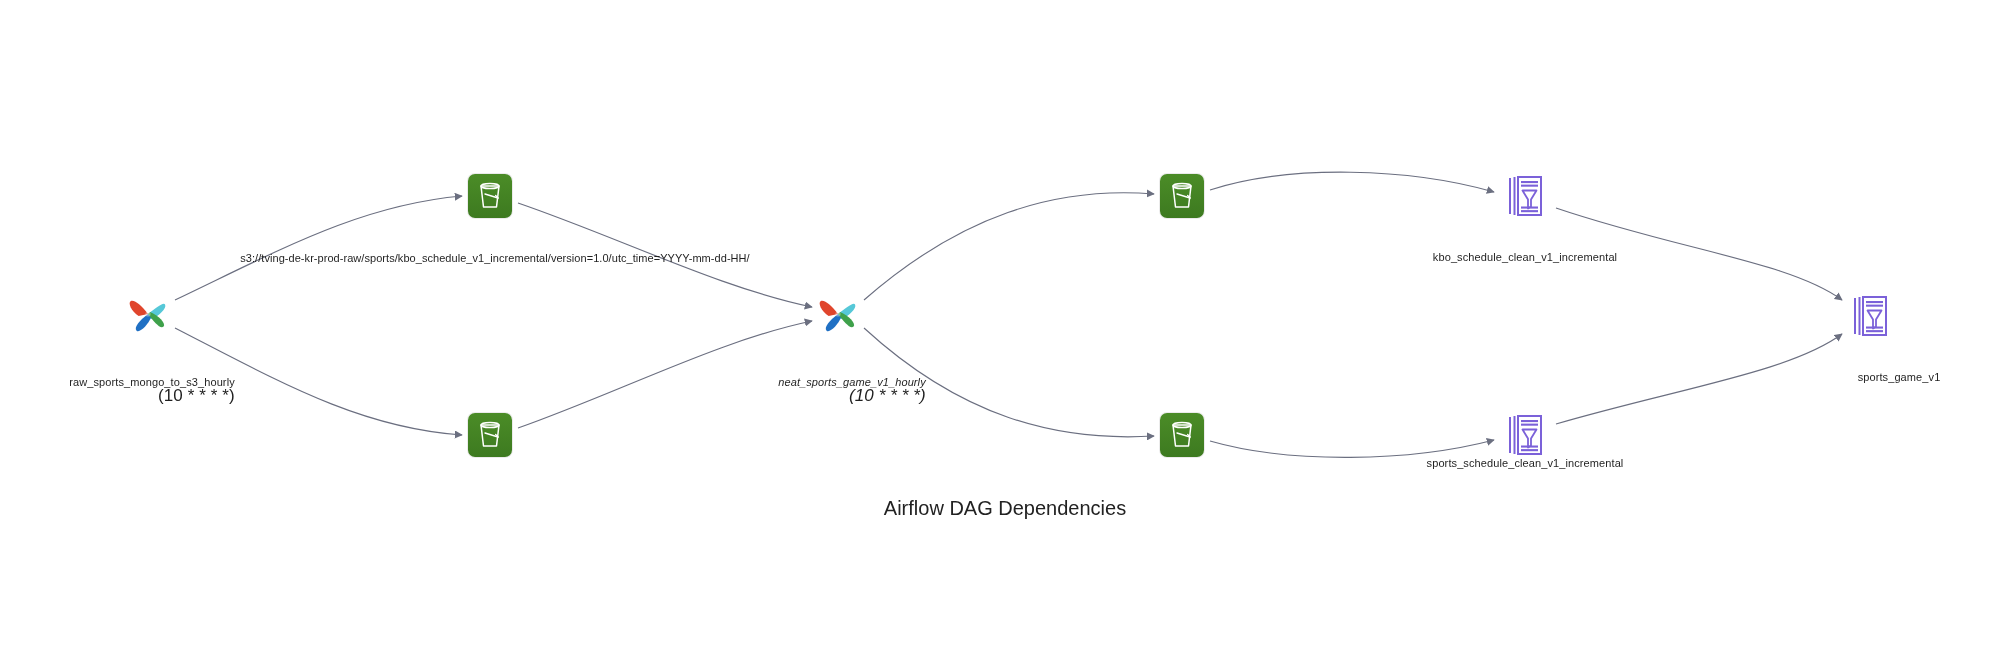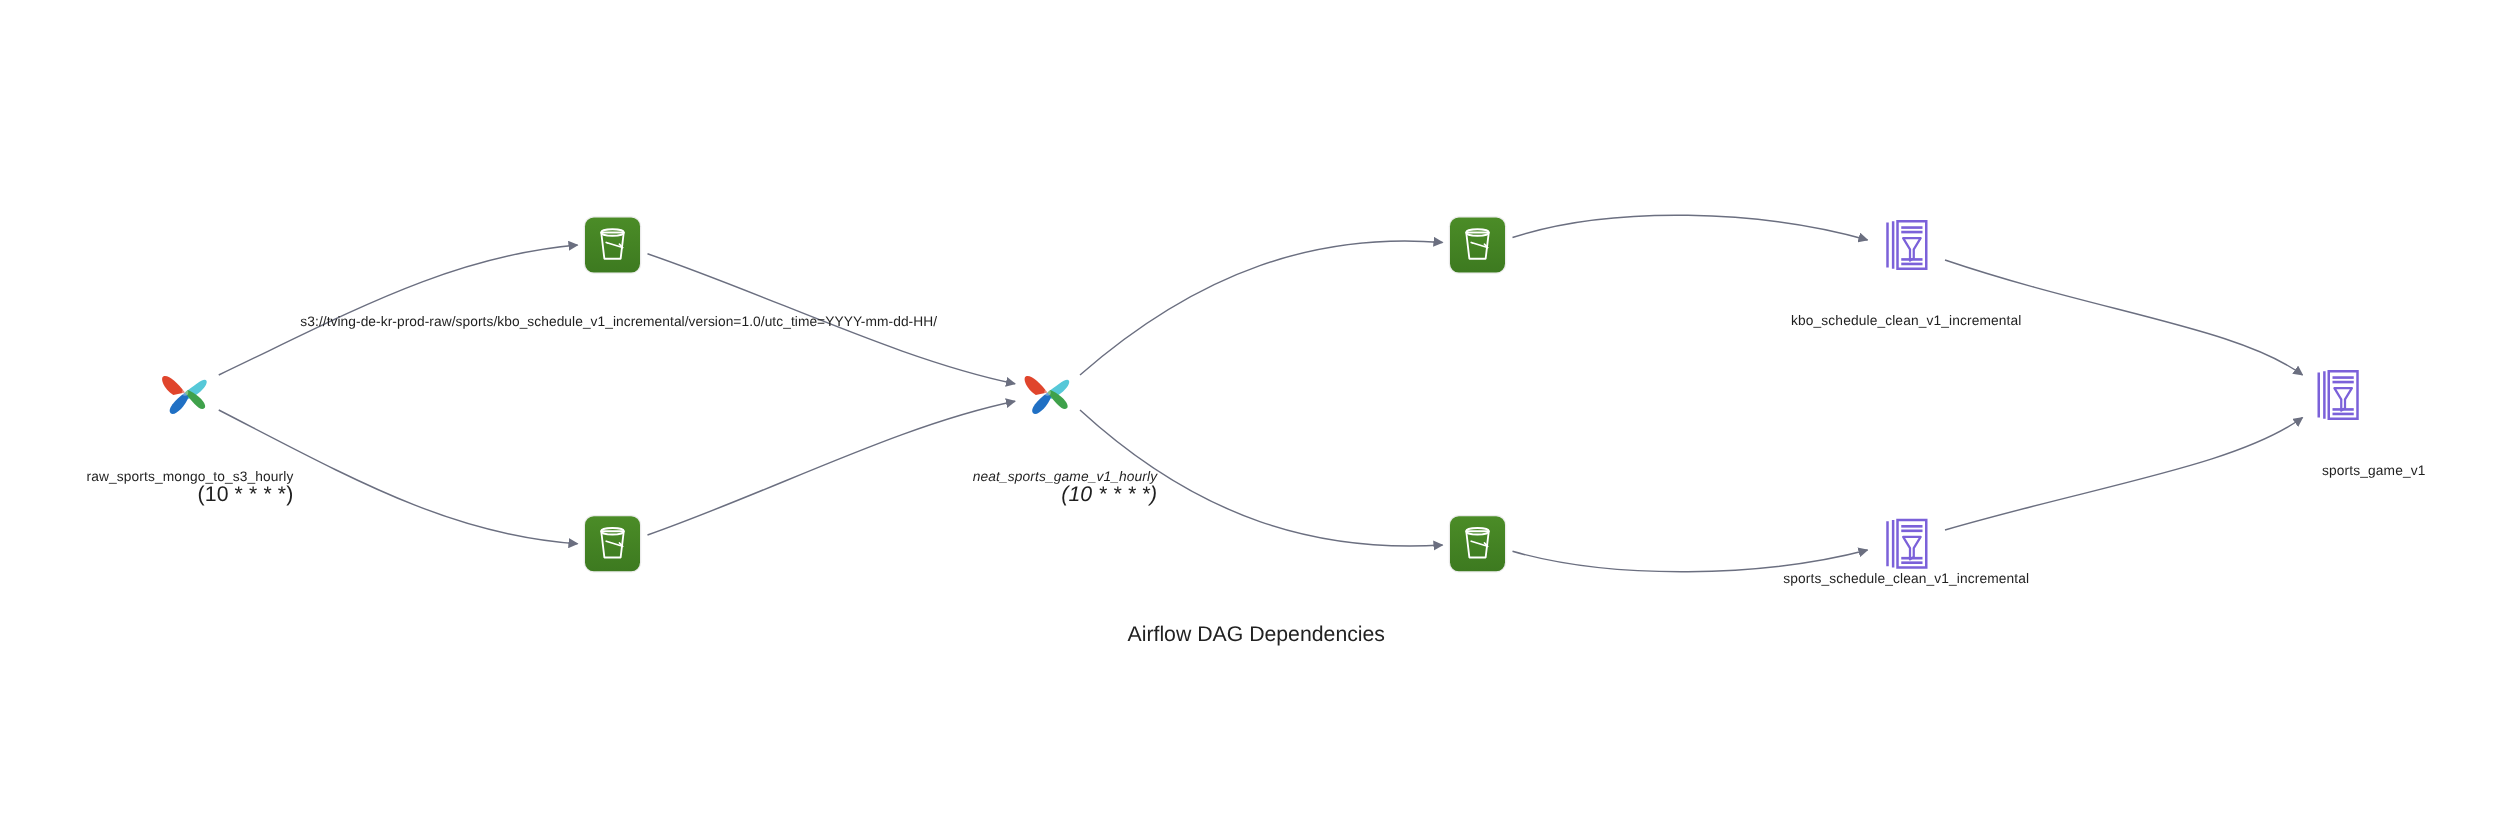--- a/index.html
+++ b/index.html
@@ -84,21 +84,21 @@
     line-height: 13px;
     color: #1f1f1f;
     white-space: nowrap;
     letter-spacing: 0.05px;
   }
 
   
   .diagram-title {
     position: absolute;
     transform: translateX(-50%);
-    font-size: 17px;
+    font-size: 20px;
     line-height: 20px;
     color: #222222;
     white-space: nowrap;
   }
 </style>
 </head>
 <body>
 
 <div id="canvas">
 

